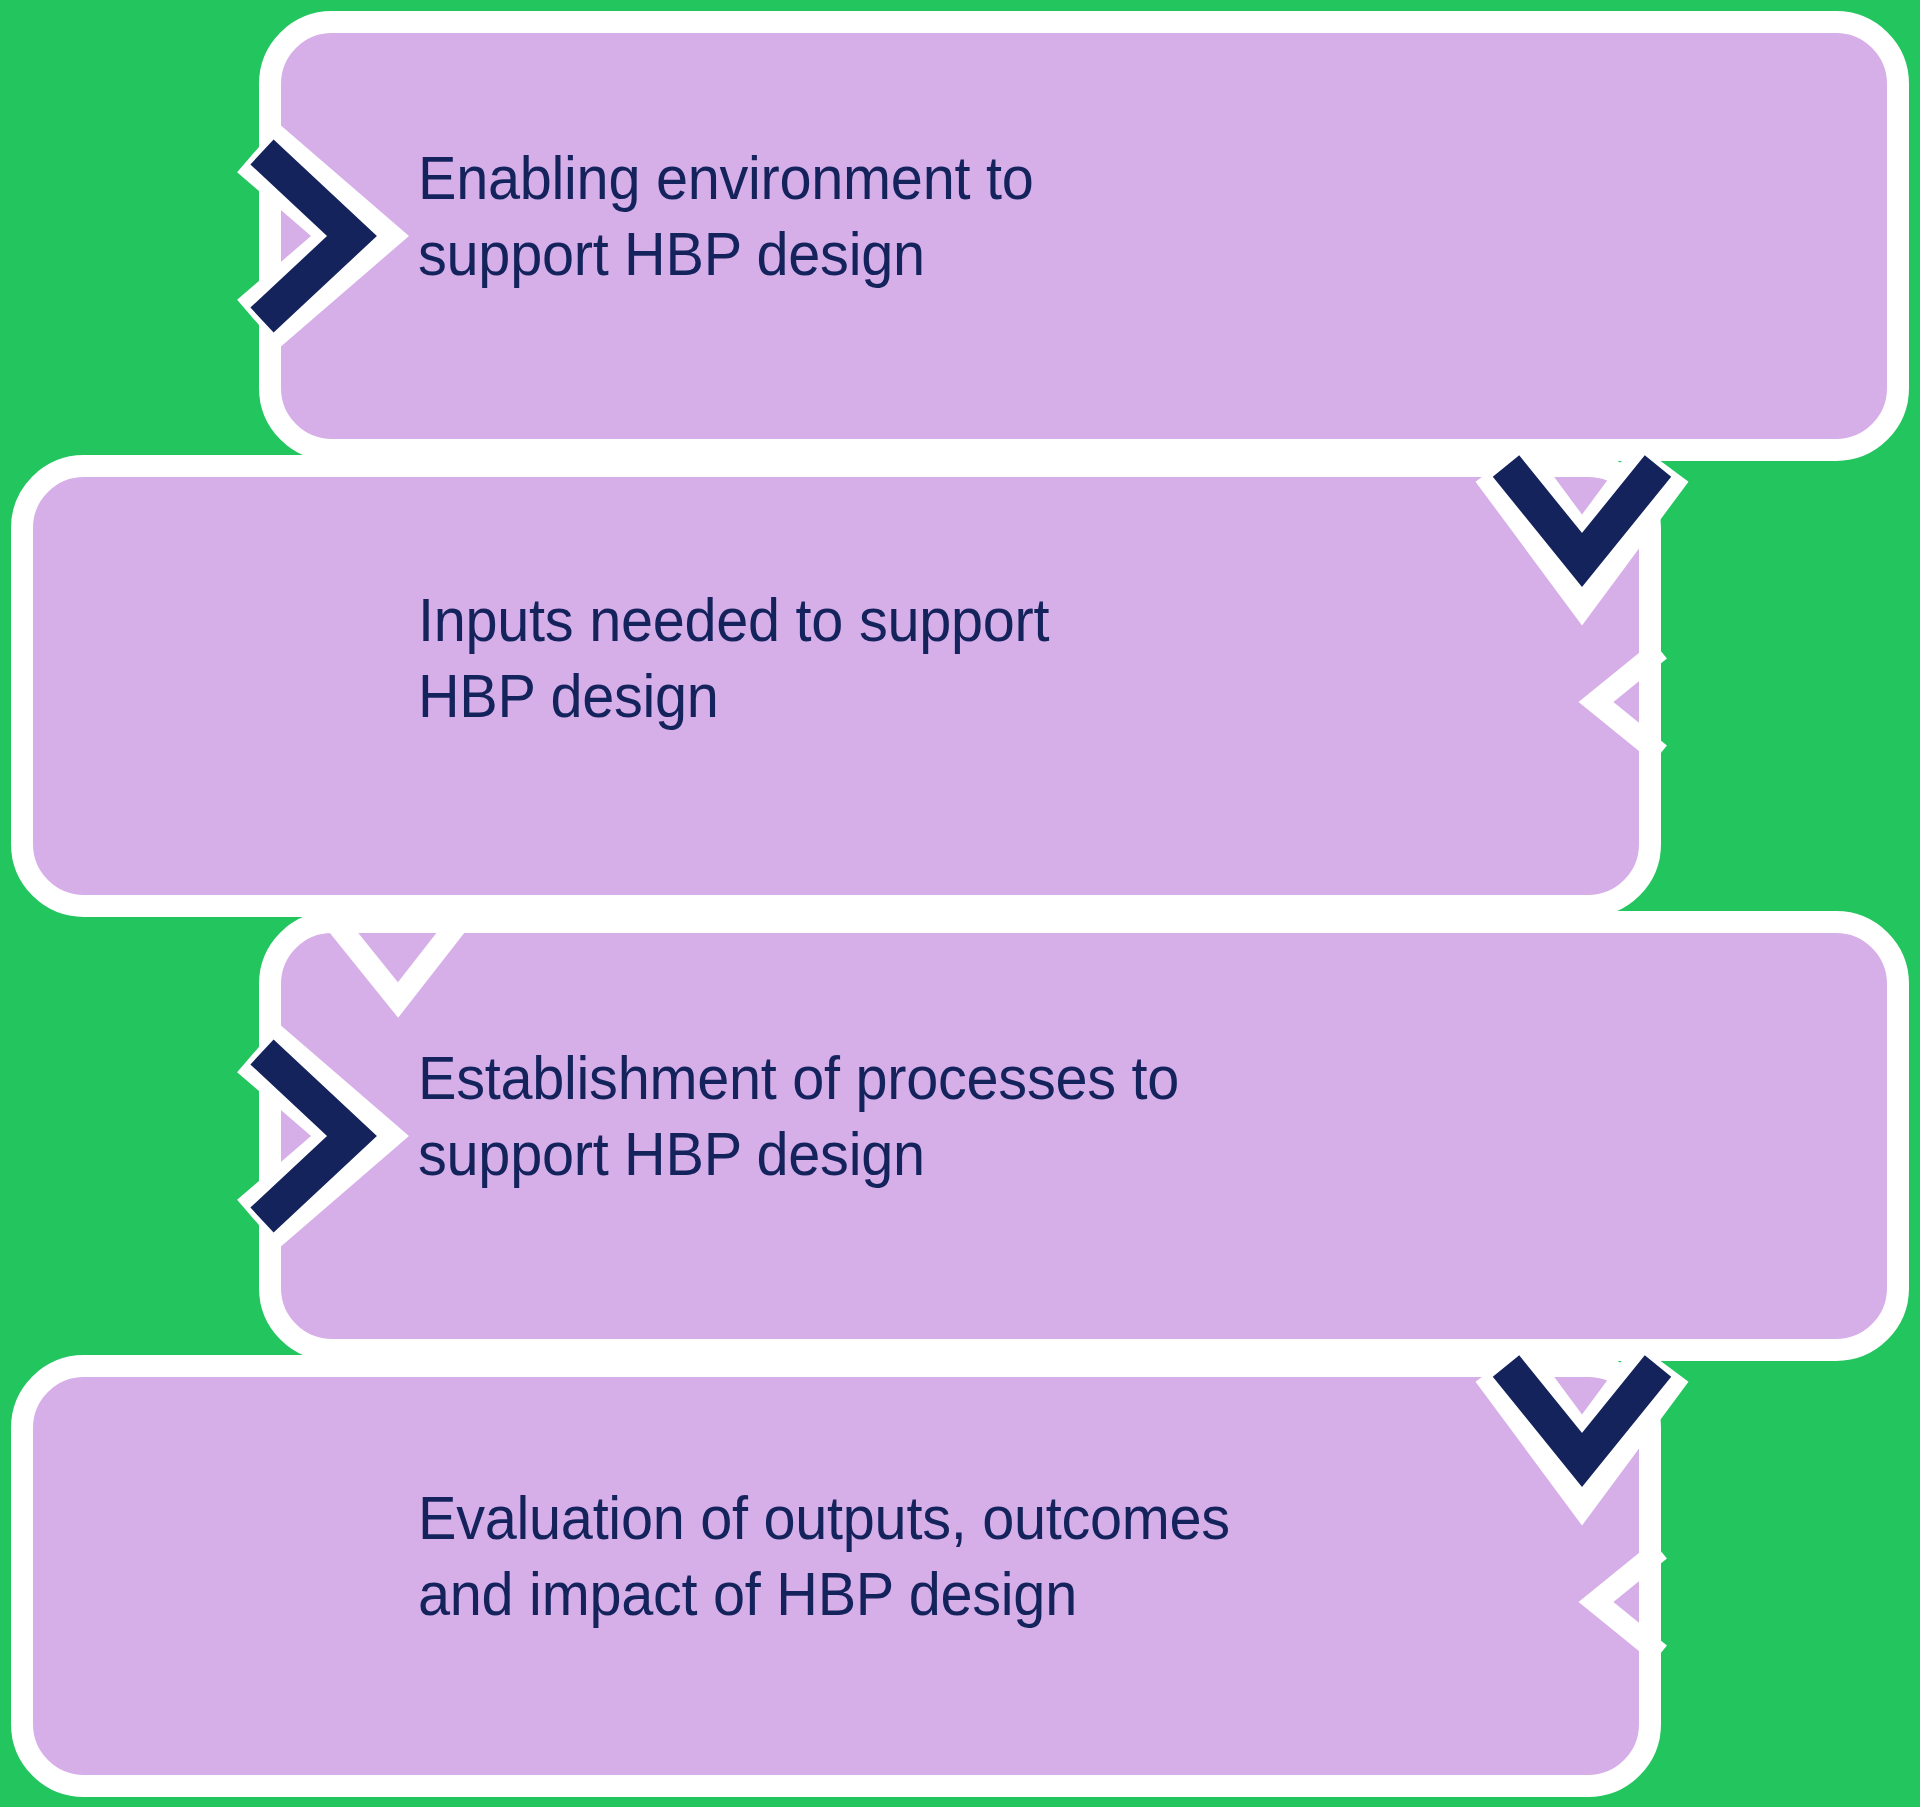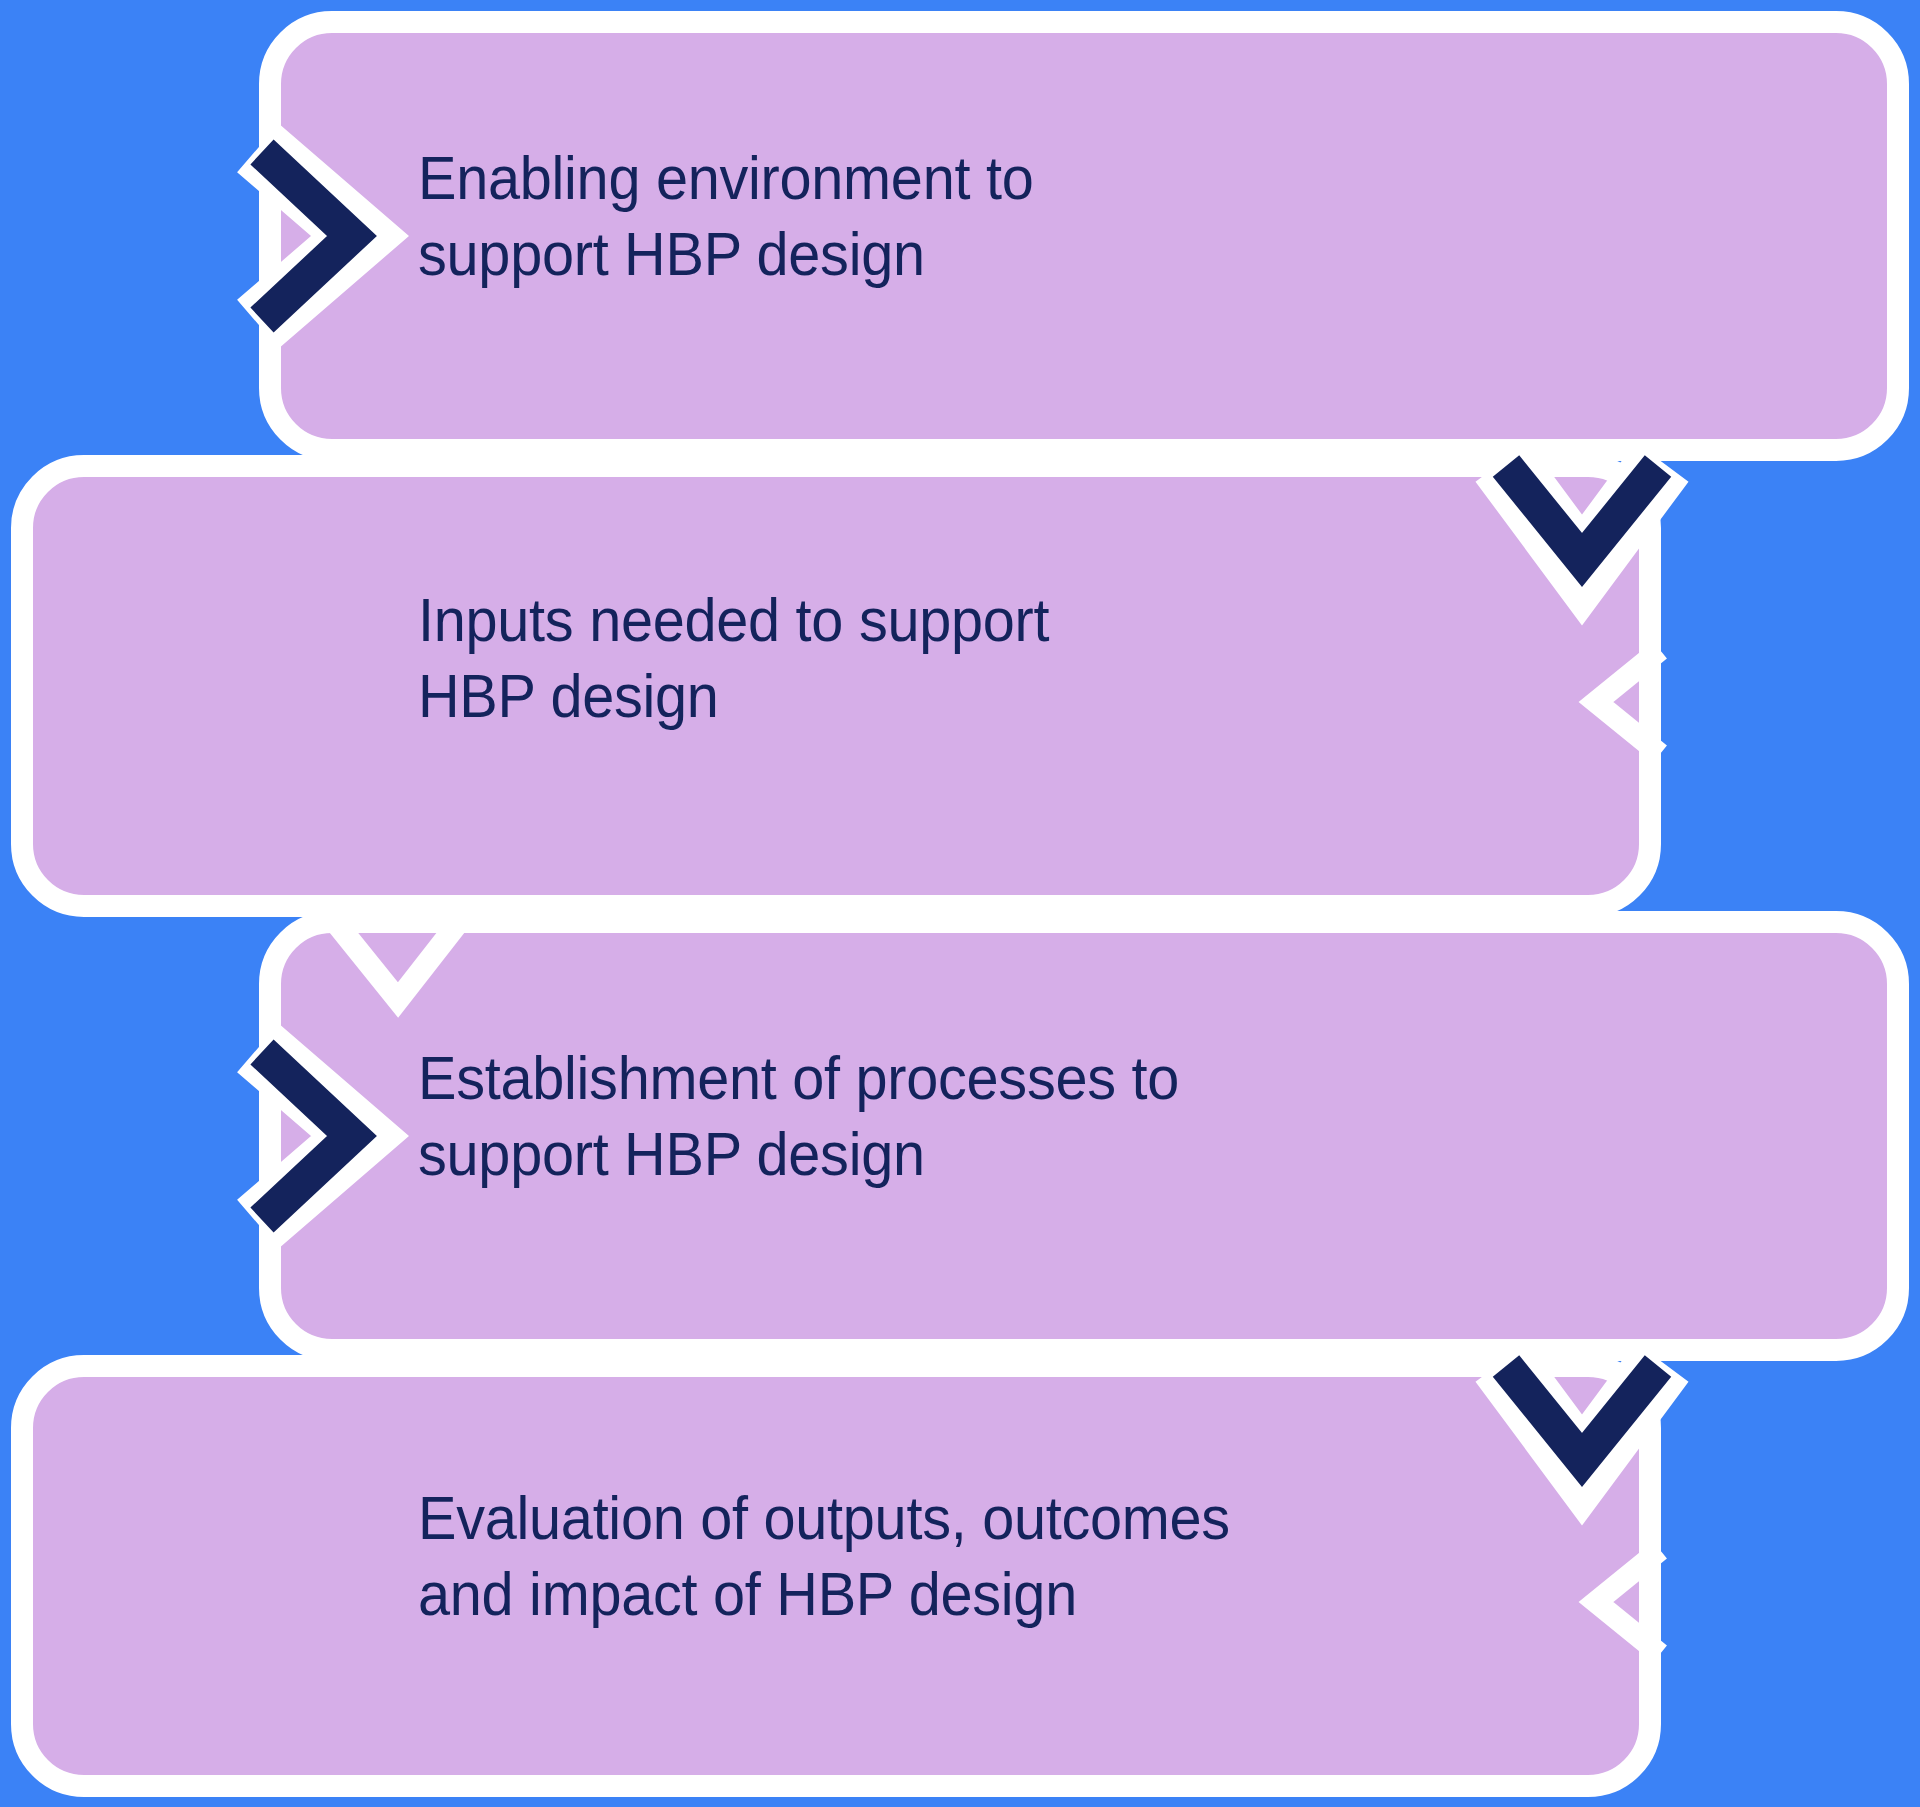--- a/index.html
+++ b/index.html
@@ -10,21 +10,21 @@
   body {
     width: 1920px;
     height: 1807px;
     overflow: hidden;
     font-family: "Liberation Sans", sans-serif;
   }
   #stage {
     position: relative;
     width: 1920px;
     height: 1807px;
-    background: #3b82f6;
+    background: #22c55e;
   }
   #flow-svg {
     position: absolute;
     left: 0;
     top: 0;
     width: 1920px;
     height: 1807px;
   }
   .step-label {
     position: absolute;

